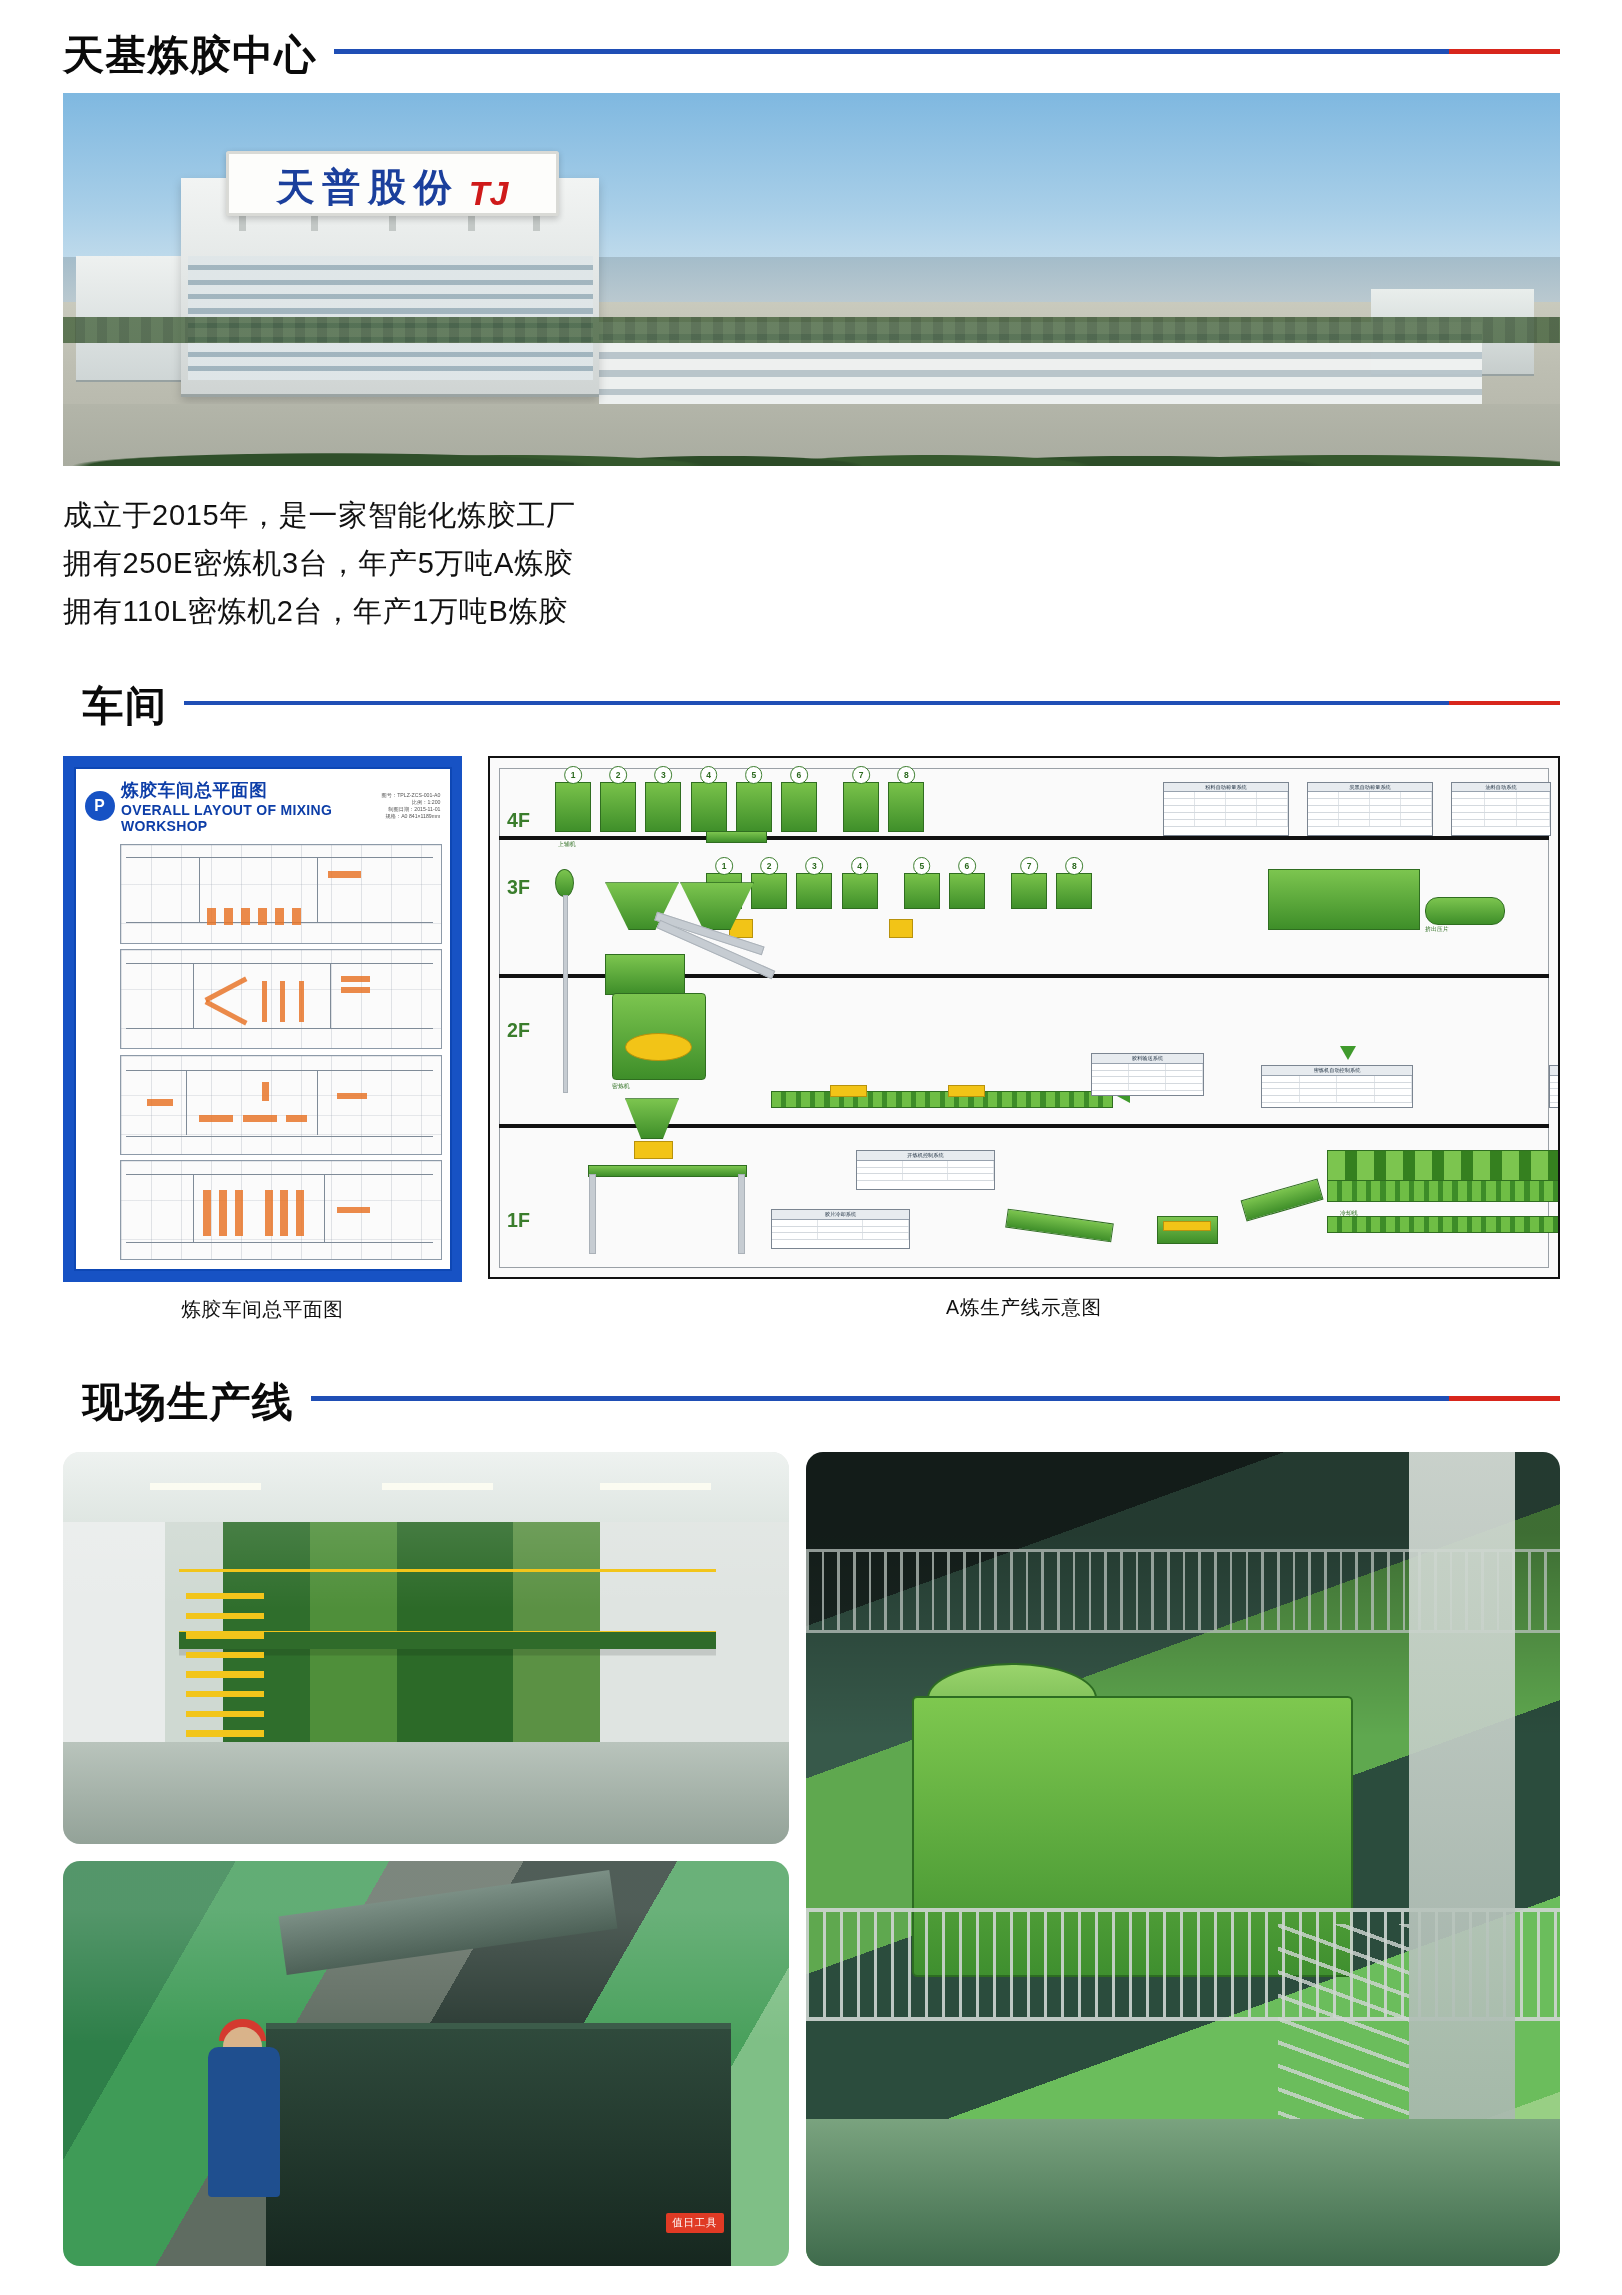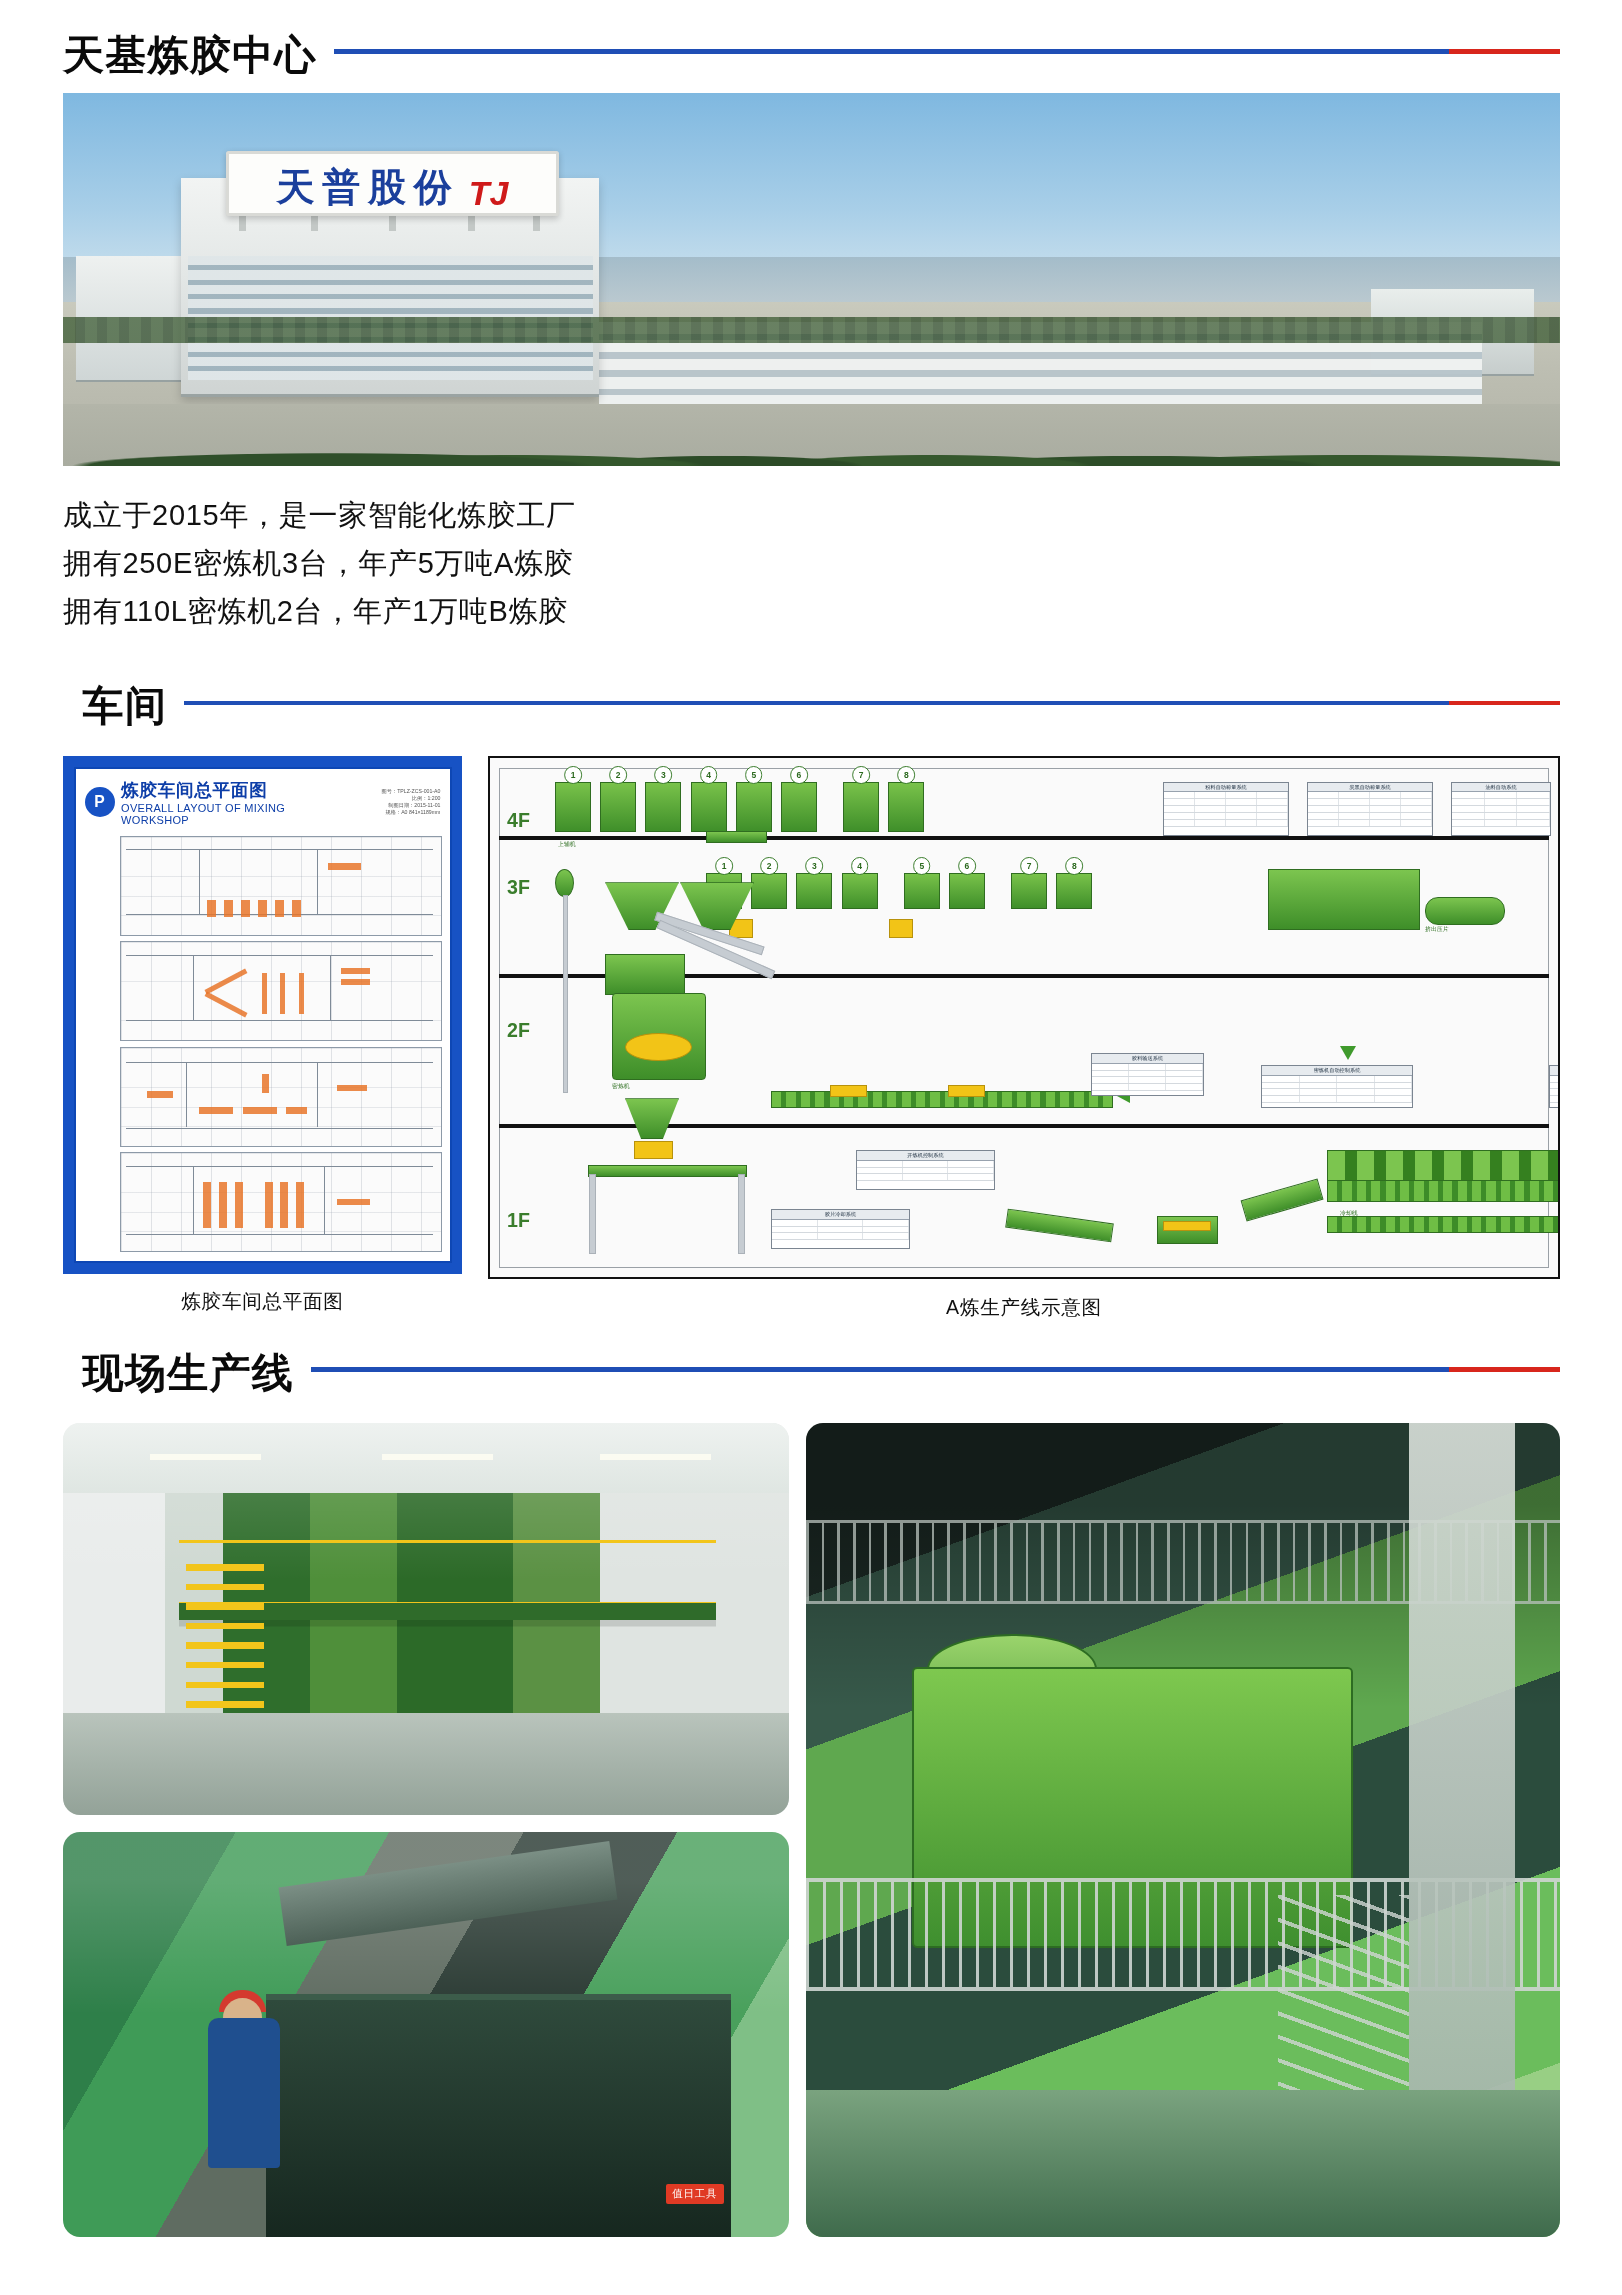--- a/index.html
+++ b/index.html
@@ -183,21 +183,21 @@
     padding: 2.6px 1.3px 5.2px 1.3px;
   }
   .poster-logo {
     width: 30px; height: 30px; border-radius: 50%;
     background: #1752c4; color: #fff;
     display: flex; align-items: center; justify-content: center;
     font-size: 15.7px; font-weight: bold;
   }
   .poster-title-texts { flex: 1; }
   .poster-title-cn { font-size: 17.6px; font-weight: bold; color: #0d3ea8; letter-spacing: 0.7px; }
-  .poster-title-en { font-size: 11px; font-weight: normal; color: #0d3ea8; letter-spacing: 0.3px; }
+  .poster-title-en { font-size: 14px; font-weight: bold; color: #0d3ea8; letter-spacing: 0.3px; }
   .poster-meta { font-size: 5.2px; color: #555; line-height: 1.35; text-align: right; width: 98px; }
 
   .floor-block {
     position: relative;
     margin-top: 5.2px;
     padding-left: 37px;
     min-height: 98px;
   }
   .floor-tag {
     position: absolute; left: 0; top: 0; width: 37px; height: 100%;
@@ -312,21 +312,21 @@
   .belt {
     position: absolute; height: 14.4px;
     background: repeating-linear-gradient(90deg, #6fbe45 0 9.2px, #3d8c28 9.2px 14.4px);
     border: 0.7px solid #2f6d20;
   }
   .dia-note {
     position: absolute; font-size: 5.9px; color: #2b6d1d;
   }
 
   
-  .prod-head { margin-top: 28px; }
+  .prod-head { margin-top: 55px; }
   .photo-grid {
     margin-top: 29px;
     display: flex;
     gap: 17px;
   }
   .photo-left { width: 726px; display: flex; flex-direction: column; gap: 17px; }
   .photo-right { flex: 1; }
 
   .photo {
     position: relative;

